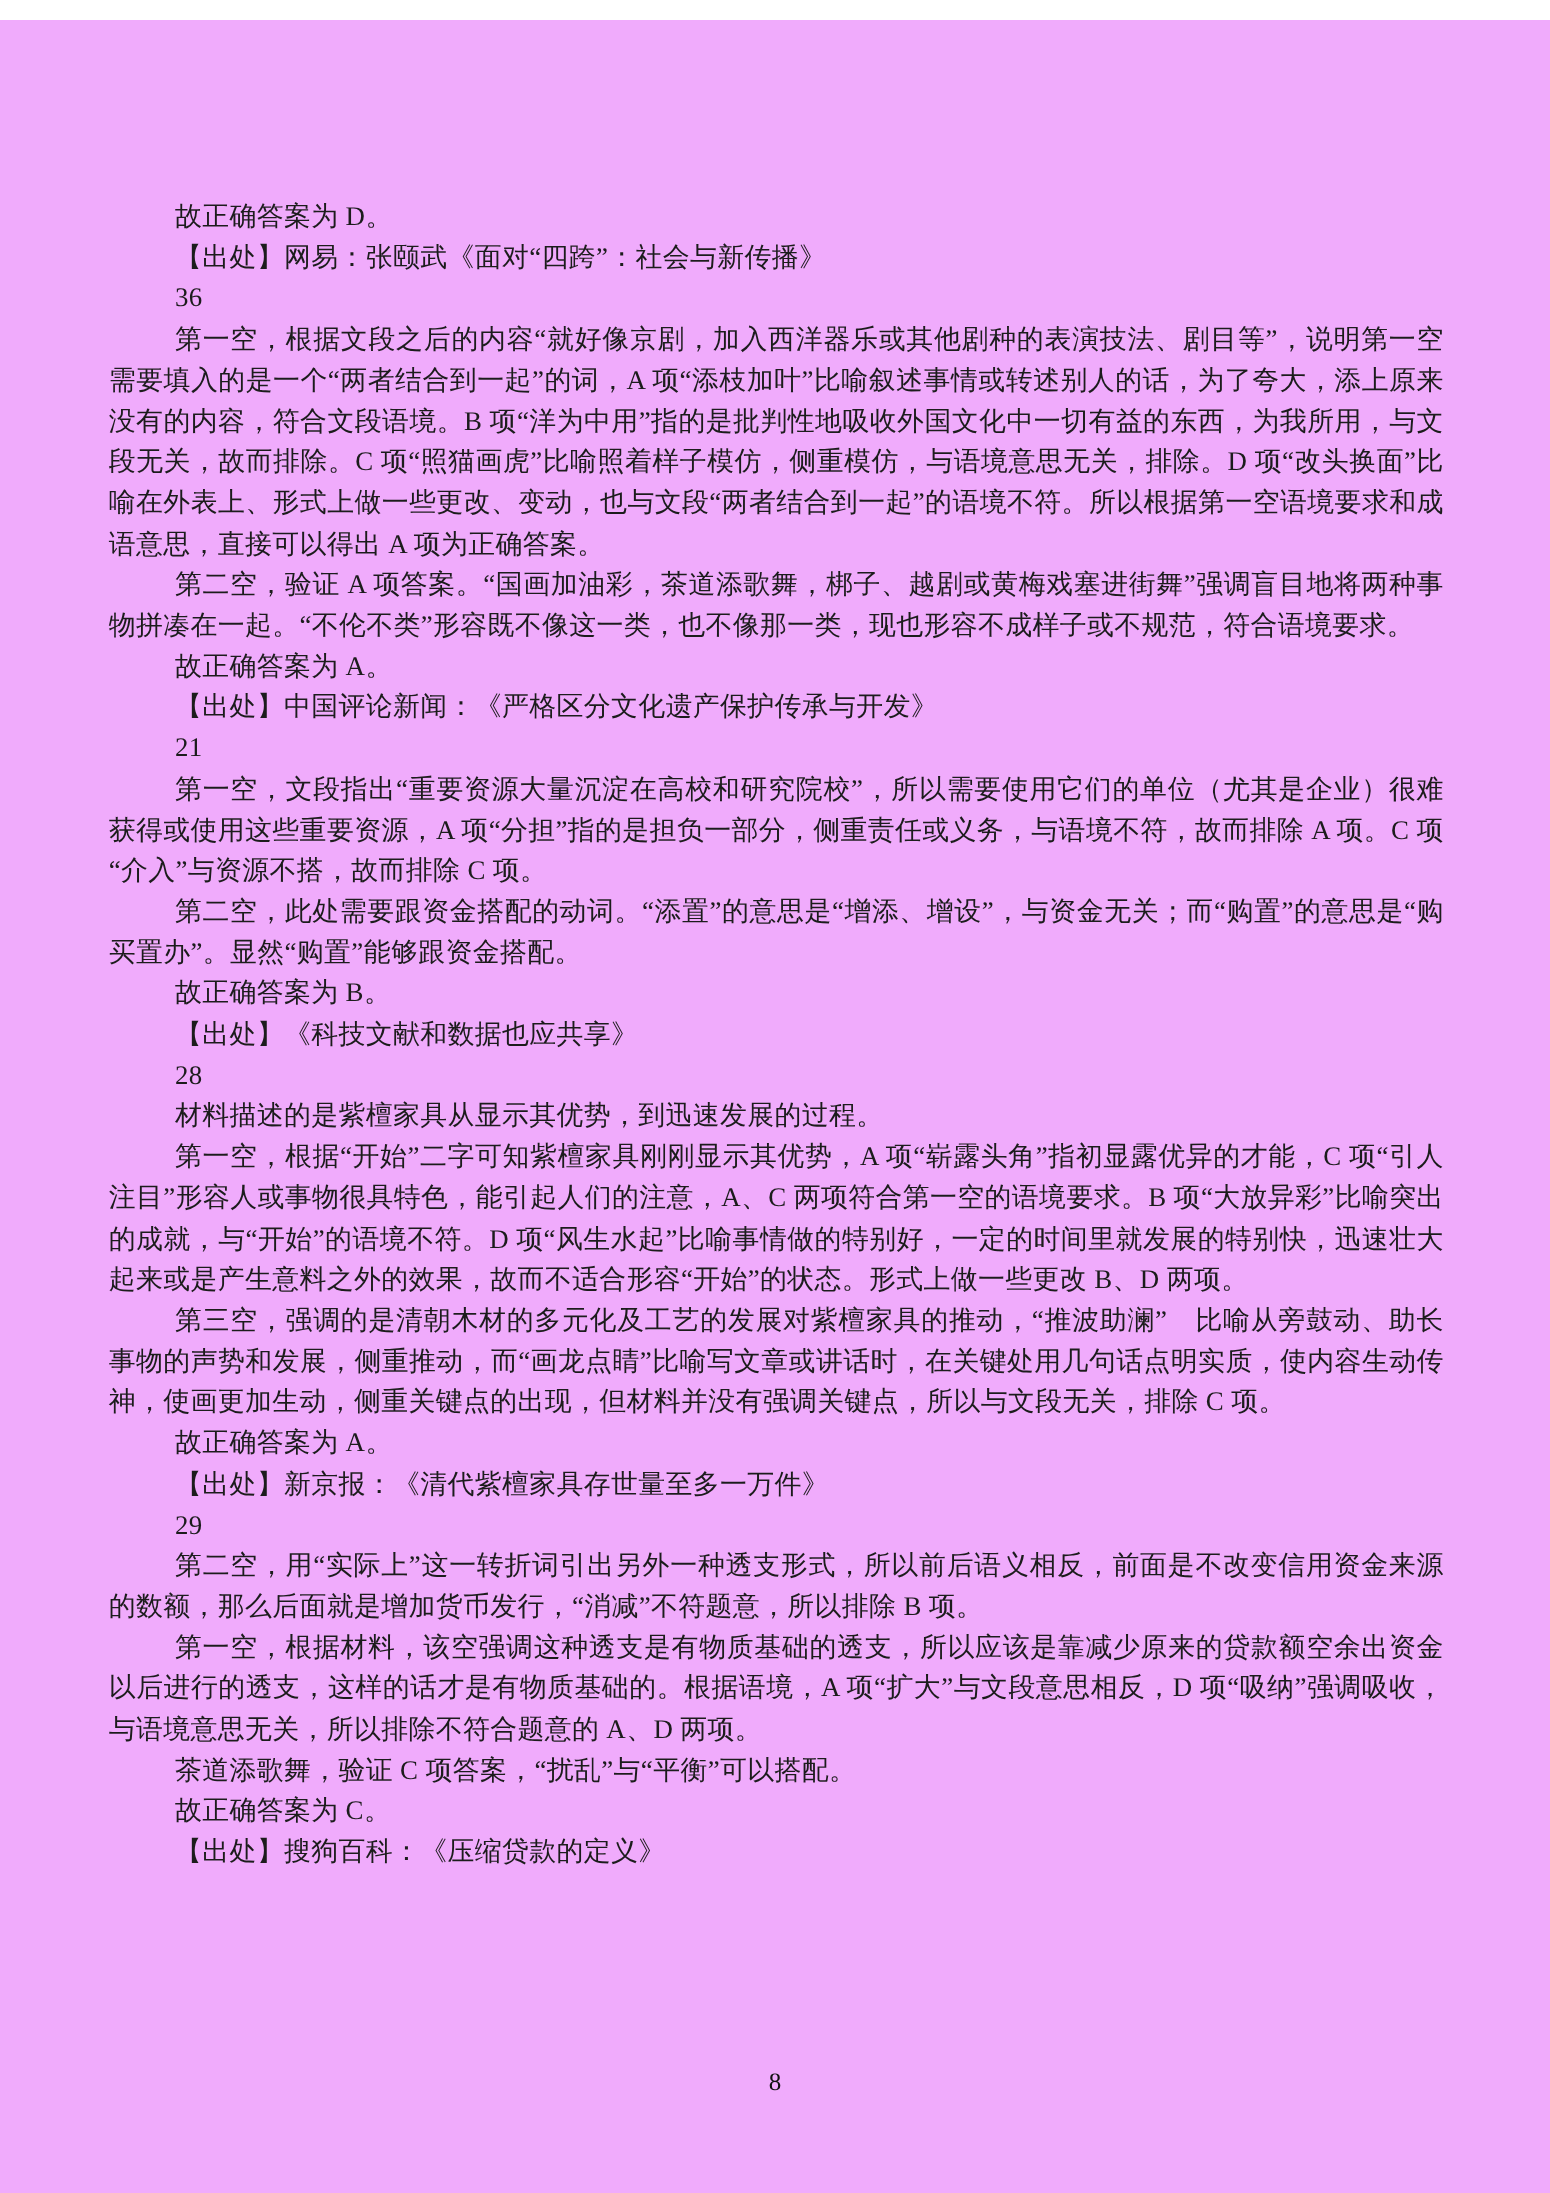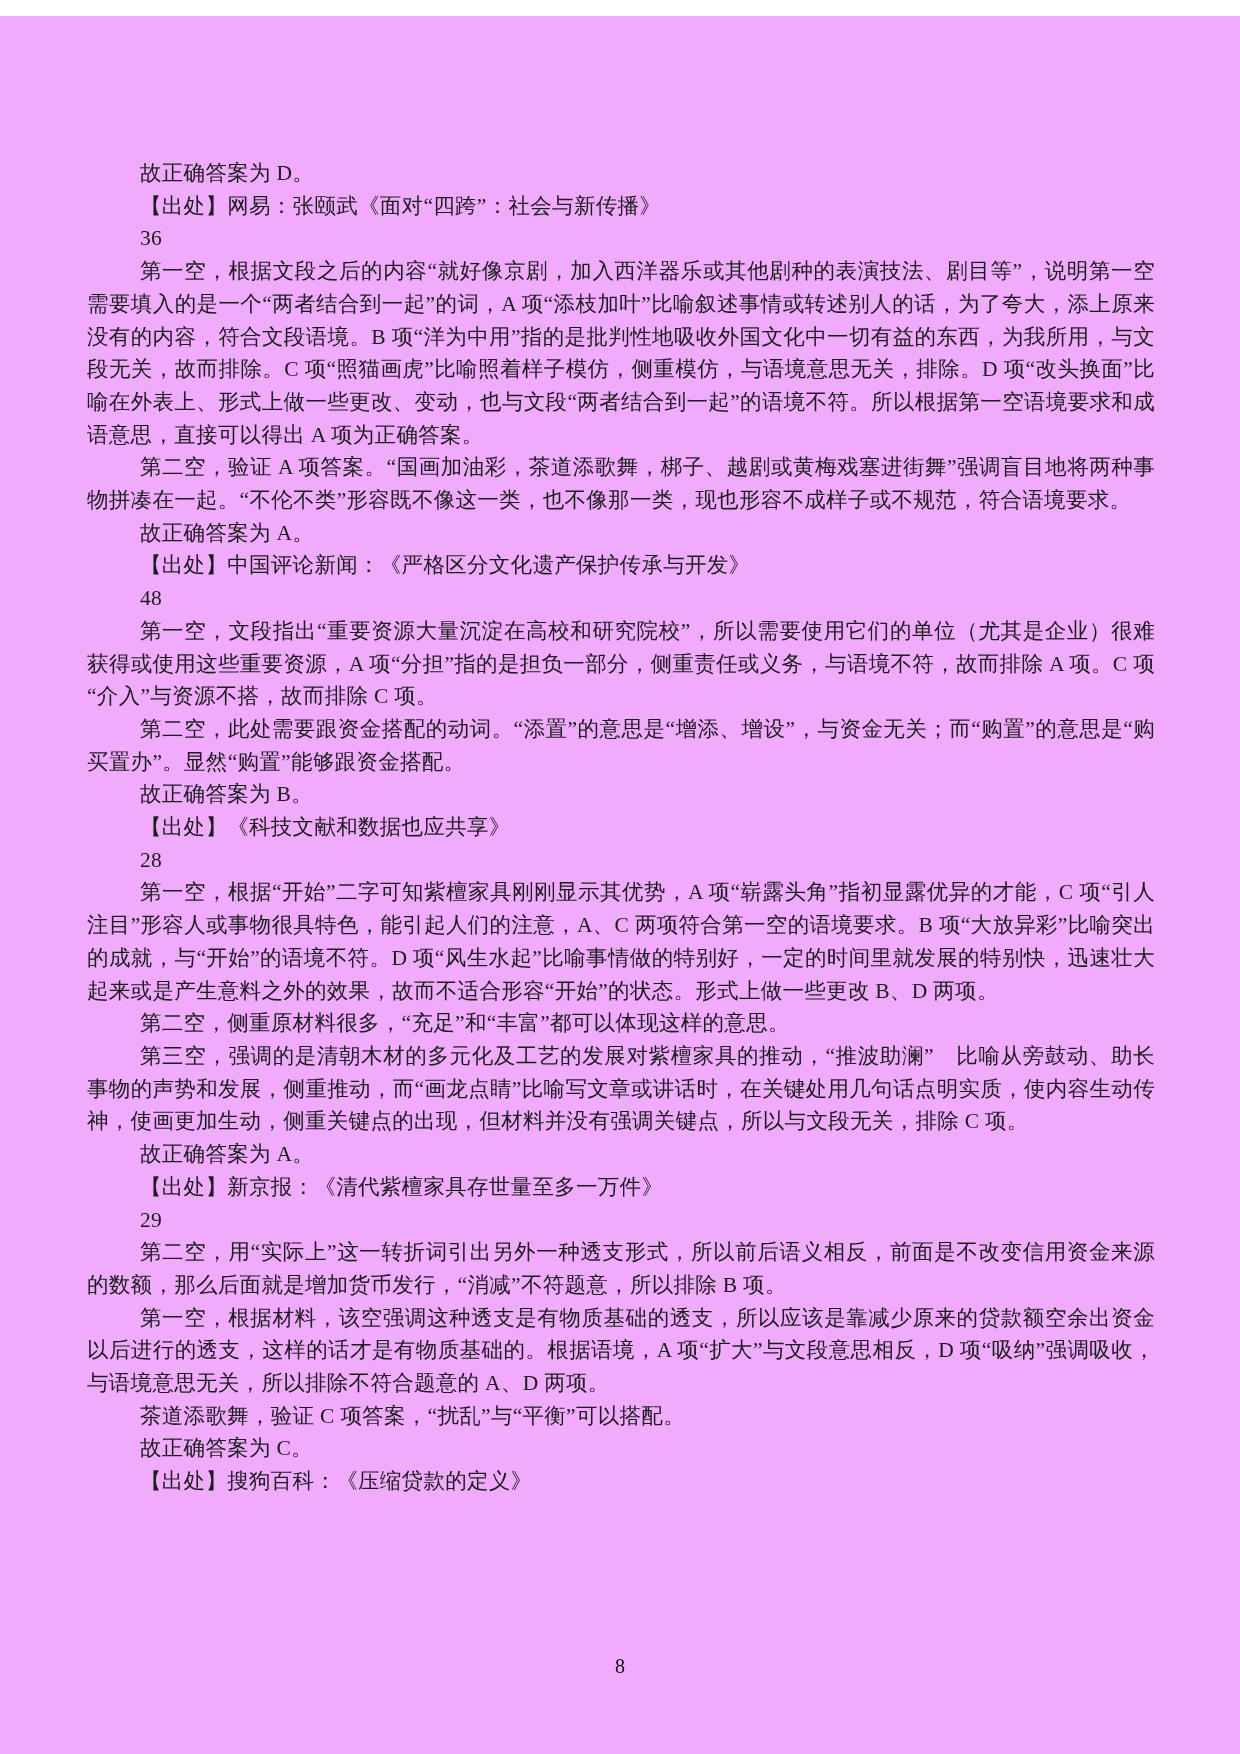--- a/index.html
+++ b/index.html
@@ -48,28 +48,28 @@
 
 <div class="page">
   <div class="doc-body">
       <p class="para">故正确答案为 D。</p>
       <p class="para">【出处】网易：张颐武《面对“四跨”：社会与新传播》</p>
       <p class="para">36</p>
       <p class="para">第一空，根据文段之后的内容“就好像京剧，加入西洋器乐或其他剧种的表演技法、剧目等”，说明第一空需要填入的是一个“两者结合到一起”的词，A 项“添枝加叶”比喻叙述事情或转述别人的话，为了夸大，添上原来没有的内容，符合文段语境。B 项“洋为中用”指的是批判性地吸收外国文化中一切有益的东西，为我所用，与文段无关，故而排除。C 项“照猫画虎”比喻照着样子模仿，侧重模仿，与语境意思无关，排除。D 项“改头换面”比喻在外表上、形式上做一些更改、变动，也与文段“两者结合到一起”的语境不符。所以根据第一空语境要求和成语意思，直接可以得出 A 项为正确答案。</p>
       <p class="para">第二空，验证 A 项答案。“国画加油彩，茶道添歌舞，梆子、越剧或黄梅戏塞进街舞”强调盲目地将两种事物拼凑在一起。“不伦不类”形容既不像这一类，也不像那一类，现也形容不成样子或不规范，符合语境要求。</p>
       <p class="para">故正确答案为 A。</p>
       <p class="para">【出处】中国评论新闻：《严格区分文化遗产保护传承与开发》</p>
-      <p class="para">48</p>
+      <p class="para">21</p>
       <p class="para">第一空，文段指出“重要资源大量沉淀在高校和研究院校”，所以需要使用它们的单位（尤其是企业）很难获得或使用这些重要资源，A 项“分担”指的是担负一部分，侧重责任或义务，与语境不符，故而排除 A 项。C 项“介入”与资源不搭，故而排除 C 项。</p>
       <p class="para">第二空，此处需要跟资金搭配的动词。“添置”的意思是“增添、增设”，与资金无关；而“购置”的意思是“购买置办”。显然“购置”能够跟资金搭配。</p>
       <p class="para">故正确答案为 B。</p>
       <p class="para">【出处】《科技文献和数据也应共享》</p>
       <p class="para">28</p>
+      <p class="para">材料描述的是紫檀家具从显示其优势，到迅速发展的过程。</p>
       <p class="para">第一空，根据“开始”二字可知紫檀家具刚刚显示其优势，A 项“崭露头角”指初显露优异的才能，C 项“引人注目”形容人或事物很具特色，能引起人们的注意，A、C 两项符合第一空的语境要求。B 项“大放异彩”比喻突出的成就，与“开始”的语境不符。D 项“风生水起”比喻事情做的特别好，一定的时间里就发展的特别快，迅速壮大起来或是产生意料之外的效果，故而不适合形容“开始”的状态。形式上做一些更改 B、D 两项。</p>
-      <p class="para">第二空，侧重原材料很多，“充足”和“丰富”都可以体现这样的意思。</p>
       <p class="para">第三空，强调的是清朝木材的多元化及工艺的发展对紫檀家具的推动，“推波助澜”　比喻从旁鼓动、助长事物的声势和发展，侧重推动，而“画龙点睛”比喻写文章或讲话时，在关键处用几句话点明实质，使内容生动传神，使画更加生动，侧重关键点的出现，但材料并没有强调关键点，所以与文段无关，排除 C 项。</p>
       <p class="para">故正确答案为 A。</p>
       <p class="para">【出处】新京报：《清代紫檀家具存世量至多一万件》</p>
       <p class="para">29</p>
       <p class="para">第二空，用“实际上”这一转折词引出另外一种透支形式，所以前后语义相反，前面是不改变信用资金来源的数额，那么后面就是增加货币发行，“消减”不符题意，所以排除 B 项。</p>
       <p class="para">第一空，根据材料，该空强调这种透支是有物质基础的透支，所以应该是靠减少原来的贷款额空余出资金以后进行的透支，这样的话才是有物质基础的。根据语境，A 项“扩大”与文段意思相反，D 项“吸纳”强调吸收，与语境意思无关，所以排除不符合题意的 A、D 两项。</p>
       <p class="para">茶道添歌舞，验证 C 项答案，“扰乱”与“平衡”可以搭配。</p>
       <p class="para">故正确答案为 C。</p>
       <p class="para">【出处】搜狗百科：《压缩贷款的定义》</p>
     </div>

